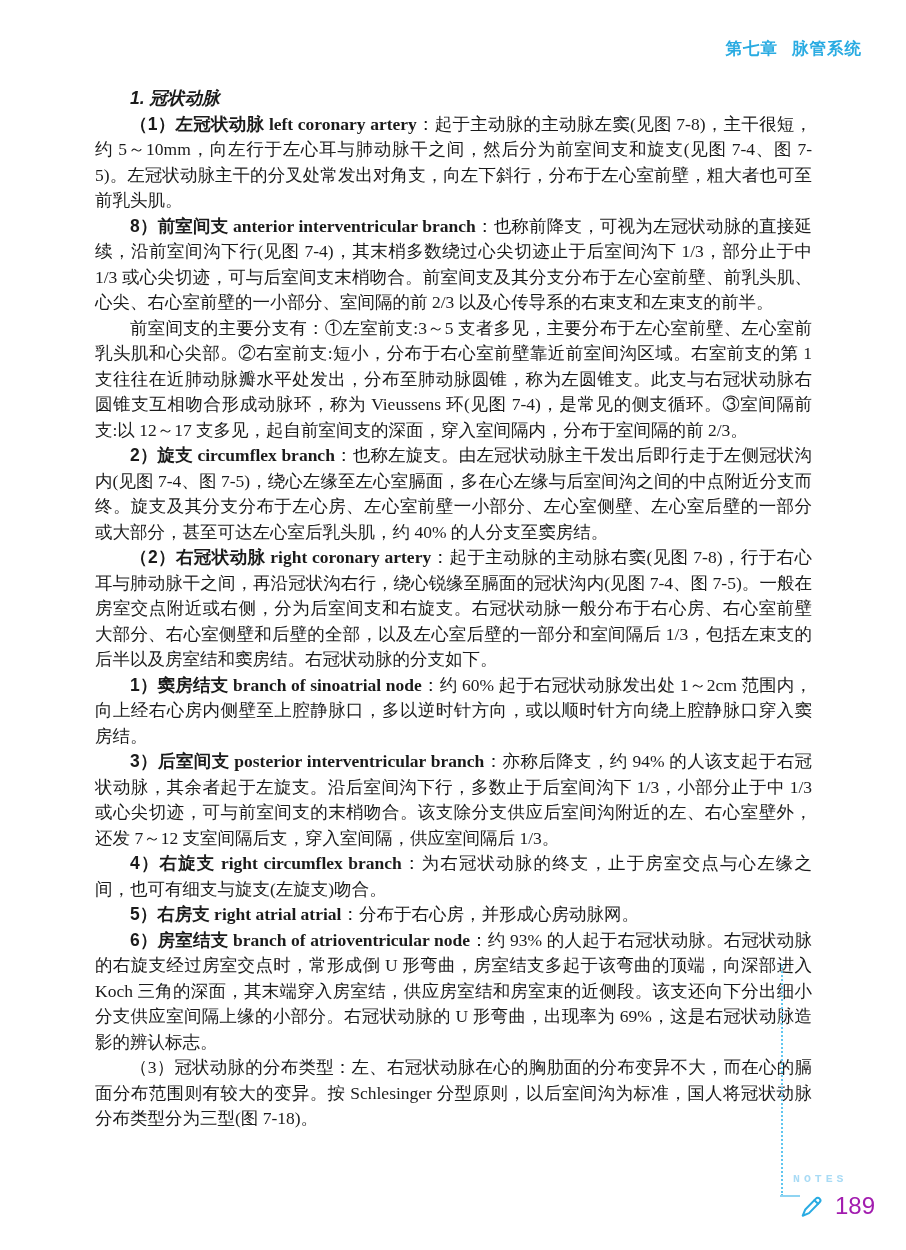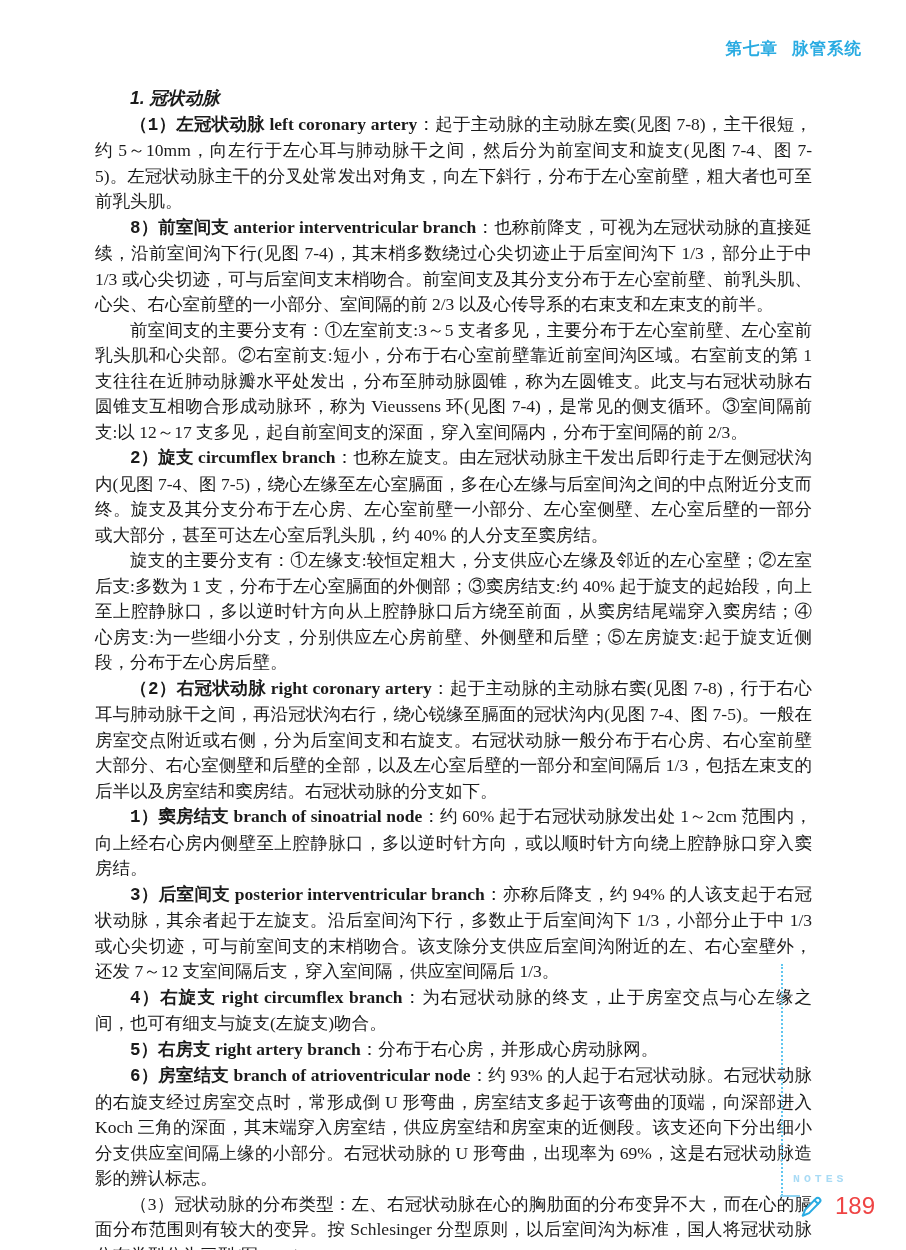--- a/index.html
+++ b/index.html
@@ -37,21 +37,21 @@
   }
   .section-heading {
     font-family: "Liberation Sans", sans-serif;
     font-weight: 700;
     font-size: 17.5px;
     text-indent: 2em;
     margin: 0;
     font-style: italic;
   }
   p.para { margin: 0; text-indent: 2em; }
-  .hei { font-family: Liberation Mono, monospace; font-weight: 700; }
+  .hei { font-family: Liberation Sans, sans-serif; font-weight: 700; }
   .en  { font-family: "Liberation Serif", serif; font-weight: bold; }
 
   
   .notes-rule-v {
     position: absolute;
     left: 781px; top: 964px;
     height: 232px; width: 0;
     border-left: 2px dotted #5ec6ef;
   }
   .notes-rule-h {
@@ -73,21 +73,21 @@
     position: absolute;
     left: 798px; top: 1193px;
     width: 27px; height: 27px;
   }
   .page-number {
     position: absolute;
     left: 835px; top: 1192px;
     font-family: "Liberation Sans", sans-serif;
     font-size: 24px;
     font-weight: 500;
-    color: #ef4444;
+    color: #a21caf;
   }
 </style>
 </head>
 <body>
 
 <div class="page">
 
   <div class="running-head">
     <span>第七章</span><span class="gap"></span><span>脉管系统</span>
   </div>
@@ -96,32 +96,31 @@
     <div class="section-heading">1. 冠状动脉</div>
 
     <p class="para"><span class="hei">（1）左冠状动脉</span><span class="en"> left coronary artery</span><span>：起于主动脉的主动脉左窦(见图 7-8)，主干很短，约 5～10mm，向左行于左心耳与肺动脉干之间，然后分为前室间支和旋支(见图 7-4、图 7-5)。左冠状动脉主干的分叉处常发出对角支，向左下斜行，分布于左心室前壁，粗大者也可至前乳头肌。</span></p>
 
     <p class="para"><span class="hei">8）前室间支</span><span class="en"> anterior interventricular branch</span><span>：也称前降支，可视为左冠状动脉的直接延续，沿前室间沟下行(见图 7-4)，其末梢多数绕过心尖切迹止于后室间沟下 1/3，部分止于中 1/3 或心尖切迹，可与后室间支末梢吻合。前室间支及其分支分布于左心室前壁、前乳头肌、心尖、右心室前壁的一小部分、室间隔的前 2/3 以及心传导系的右束支和左束支的前半。</span></p>
 
     <p class="para"><span>前室间支的主要分支有：①左室前支:3～5 支者多见，主要分布于左心室前壁、左心室前乳头肌和心尖部。②右室前支:短小，分布于右心室前壁靠近前室间沟区域。右室前支的第 1 支往往在近肺动脉瓣水平处发出，分布至肺动脉圆锥，称为左圆锥支。此支与右冠状动脉右圆锥支互相吻合形成动脉环，称为 Vieussens 环(见图 7-4)，是常见的侧支循环。③室间隔前支:以 12～17 支多见，起自前室间支的深面，穿入室间隔内，分布于室间隔的前 2/3。</span></p>
 
     <p class="para"><span class="hei">2）旋支</span><span class="en"> circumflex branch</span><span>：也称左旋支。由左冠状动脉主干发出后即行走于左侧冠状沟内(见图 7-4、图 7-5)，绕心左缘至左心室膈面，多在心左缘与后室间沟之间的中点附近分支而终。旋支及其分支分布于左心房、左心室前壁一小部分、左心室侧壁、左心室后壁的一部分或大部分，甚至可达左心室后乳头肌，约 40% 的人分支至窦房结。</span></p>
 
-    <p class="para"><span>旋支的主要分支有：①左缘支:较恒定粗大，分支供应心左缘及邻近的左心室壁；②左室后支:多数为 1 支，分布于左心室膈面的外侧部；③窦房结支:约 40% 起于旋支的起始段，向上至上腔静脉口，多以逆时针方向从上腔静脉口后方绕至前面，从窦房结尾端穿入窦房结；④心房支:为一些细小分支，分别供应左心房前壁、外侧壁和后壁；⑤左房旋支:起于旋支近侧段，分布于左心房后壁。</span></p>
 
     <p class="para"><span class="hei">（2）右冠状动脉</span><span class="en"> right coronary artery</span><span>：起于主动脉的主动脉右窦(见图 7-8)，行于右心耳与肺动脉干之间，再沿冠状沟右行，绕心锐缘至膈面的冠状沟内(见图 7-4、图 7-5)。一般在房室交点附近或右侧，分为后室间支和右旋支。右冠状动脉一般分布于右心房、右心室前壁大部分、右心室侧壁和后壁的全部，以及左心室后壁的一部分和室间隔后 1/3，包括左束支的后半以及房室结和窦房结。右冠状动脉的分支如下。</span></p>
 
     <p class="para"><span class="hei">1）窦房结支</span><span class="en"> branch of sinoatrial node</span><span>：约 60% 起于右冠状动脉发出处 1～2cm 范围内，向上经右心房内侧壁至上腔静脉口，多以逆时针方向，或以顺时针方向绕上腔静脉口穿入窦房结。</span></p>
 
 
     <p class="para"><span class="hei">3）后室间支</span><span class="en"> posterior interventricular branch</span><span>：亦称后降支，约 94% 的人该支起于右冠状动脉，其余者起于左旋支。沿后室间沟下行，多数止于后室间沟下 1/3，小部分止于中 1/3 或心尖切迹，可与前室间支的末梢吻合。该支除分支供应后室间沟附近的左、右心室壁外，还发 7～12 支室间隔后支，穿入室间隔，供应室间隔后 1/3。</span></p>
 
     <p class="para"><span class="hei">4）右旋支</span><span class="en"> right circumflex branch</span><span>：为右冠状动脉的终支，止于房室交点与心左缘之间，也可有细支与旋支(左旋支)吻合。</span></p>
 
-    <p class="para"><span class="hei">5）右房支</span><span class="en"> right artery branch</span><span>：分布于右心房，并形成心房动脉网。</span></p>
+    <p class="para"><span class="hei">5）右房支</span><span class="en"> right atrial atrial</span><span>：分布于右心房，并形成心房动脉网。</span></p>
 
     <p class="para"><span class="hei">6）房室结支</span><span class="en"> branch of atrioventricular node</span><span>：约 93% 的人起于右冠状动脉。右冠状动脉的右旋支经过房室交点时，常形成倒 U 形弯曲，房室结支多起于该弯曲的顶端，向深部进入 Koch 三角的深面，其末端穿入房室结，供应房室结和房室束的近侧段。该支还向下分出细小分支供应室间隔上缘的小部分。右冠状动脉的 U 形弯曲，出现率为 69%，这是右冠状动脉造影的辨认标志。</span></p>
 
     <p class="para"><span>（3）冠状动脉的分布类型：左、右冠状动脉在心的胸肋面的分布变异不大，而在心的膈面分布范围则有较大的变异。按 Schlesinger 分型原则，以后室间沟为标准，国人将冠状动脉分布类型分为三型(图 7-18)。</span></p>
   </div>
 
   <div class="notes-rule-v"></div>
   <div class="notes-rule-h"></div>
 
   <div class="notes-label">NOTES</div>

